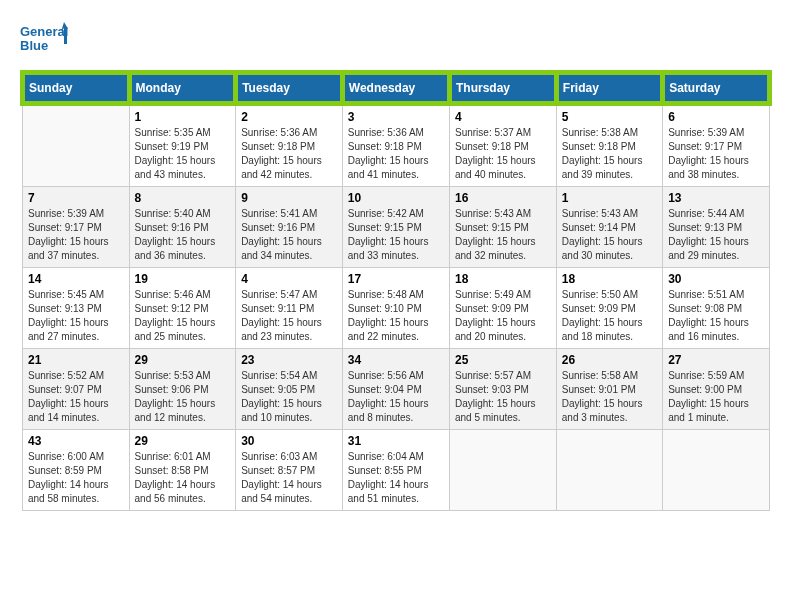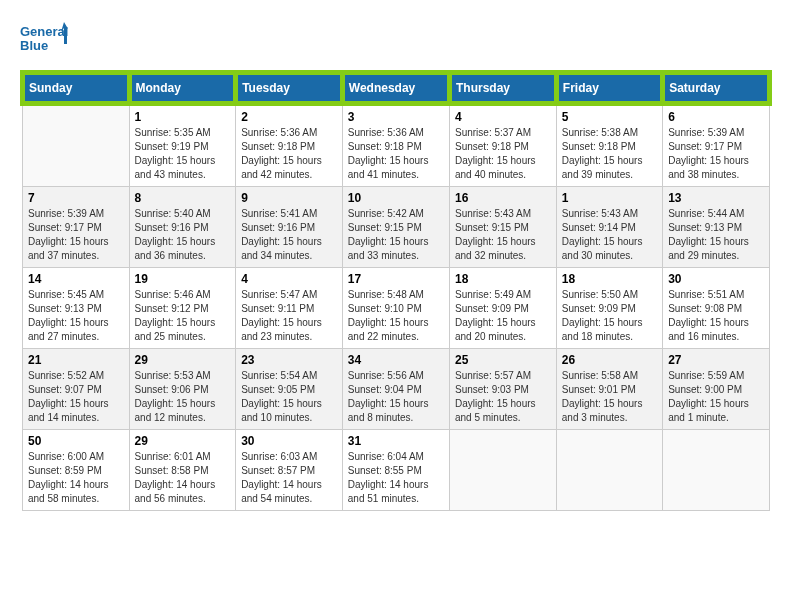--- a/index.html
+++ b/index.html
@@ -214,21 +214,21 @@
           <span class="day-number">26</span>
           <div class="day-info">Sunrise: 5:58 AM<br>Sunset: 9:01 PM<br>Daylight: 15 hours and 3 minutes.</div>
         </td>
         <td>
           <span class="day-number">27</span>
           <div class="day-info">Sunrise: 5:59 AM<br>Sunset: 9:00 PM<br>Daylight: 15 hours and 1 minute.</div>
         </td>
       </tr>
       <tr class="row-bg-white">
         <td>
-          <span class="day-number">50</span>
+          <span class="day-number">43</span>
           <div class="day-info">Sunrise: 6:00 AM<br>Sunset: 8:59 PM<br>Daylight: 14 hours and 58 minutes.</div>
         </td>
         <td>
           <span class="day-number">29</span>
           <div class="day-info">Sunrise: 6:01 AM<br>Sunset: 8:58 PM<br>Daylight: 14 hours and 56 minutes.</div>
         </td>
         <td>
           <span class="day-number">30</span>
           <div class="day-info">Sunrise: 6:03 AM<br>Sunset: 8:57 PM<br>Daylight: 14 hours and 54 minutes.</div>
         </td>

